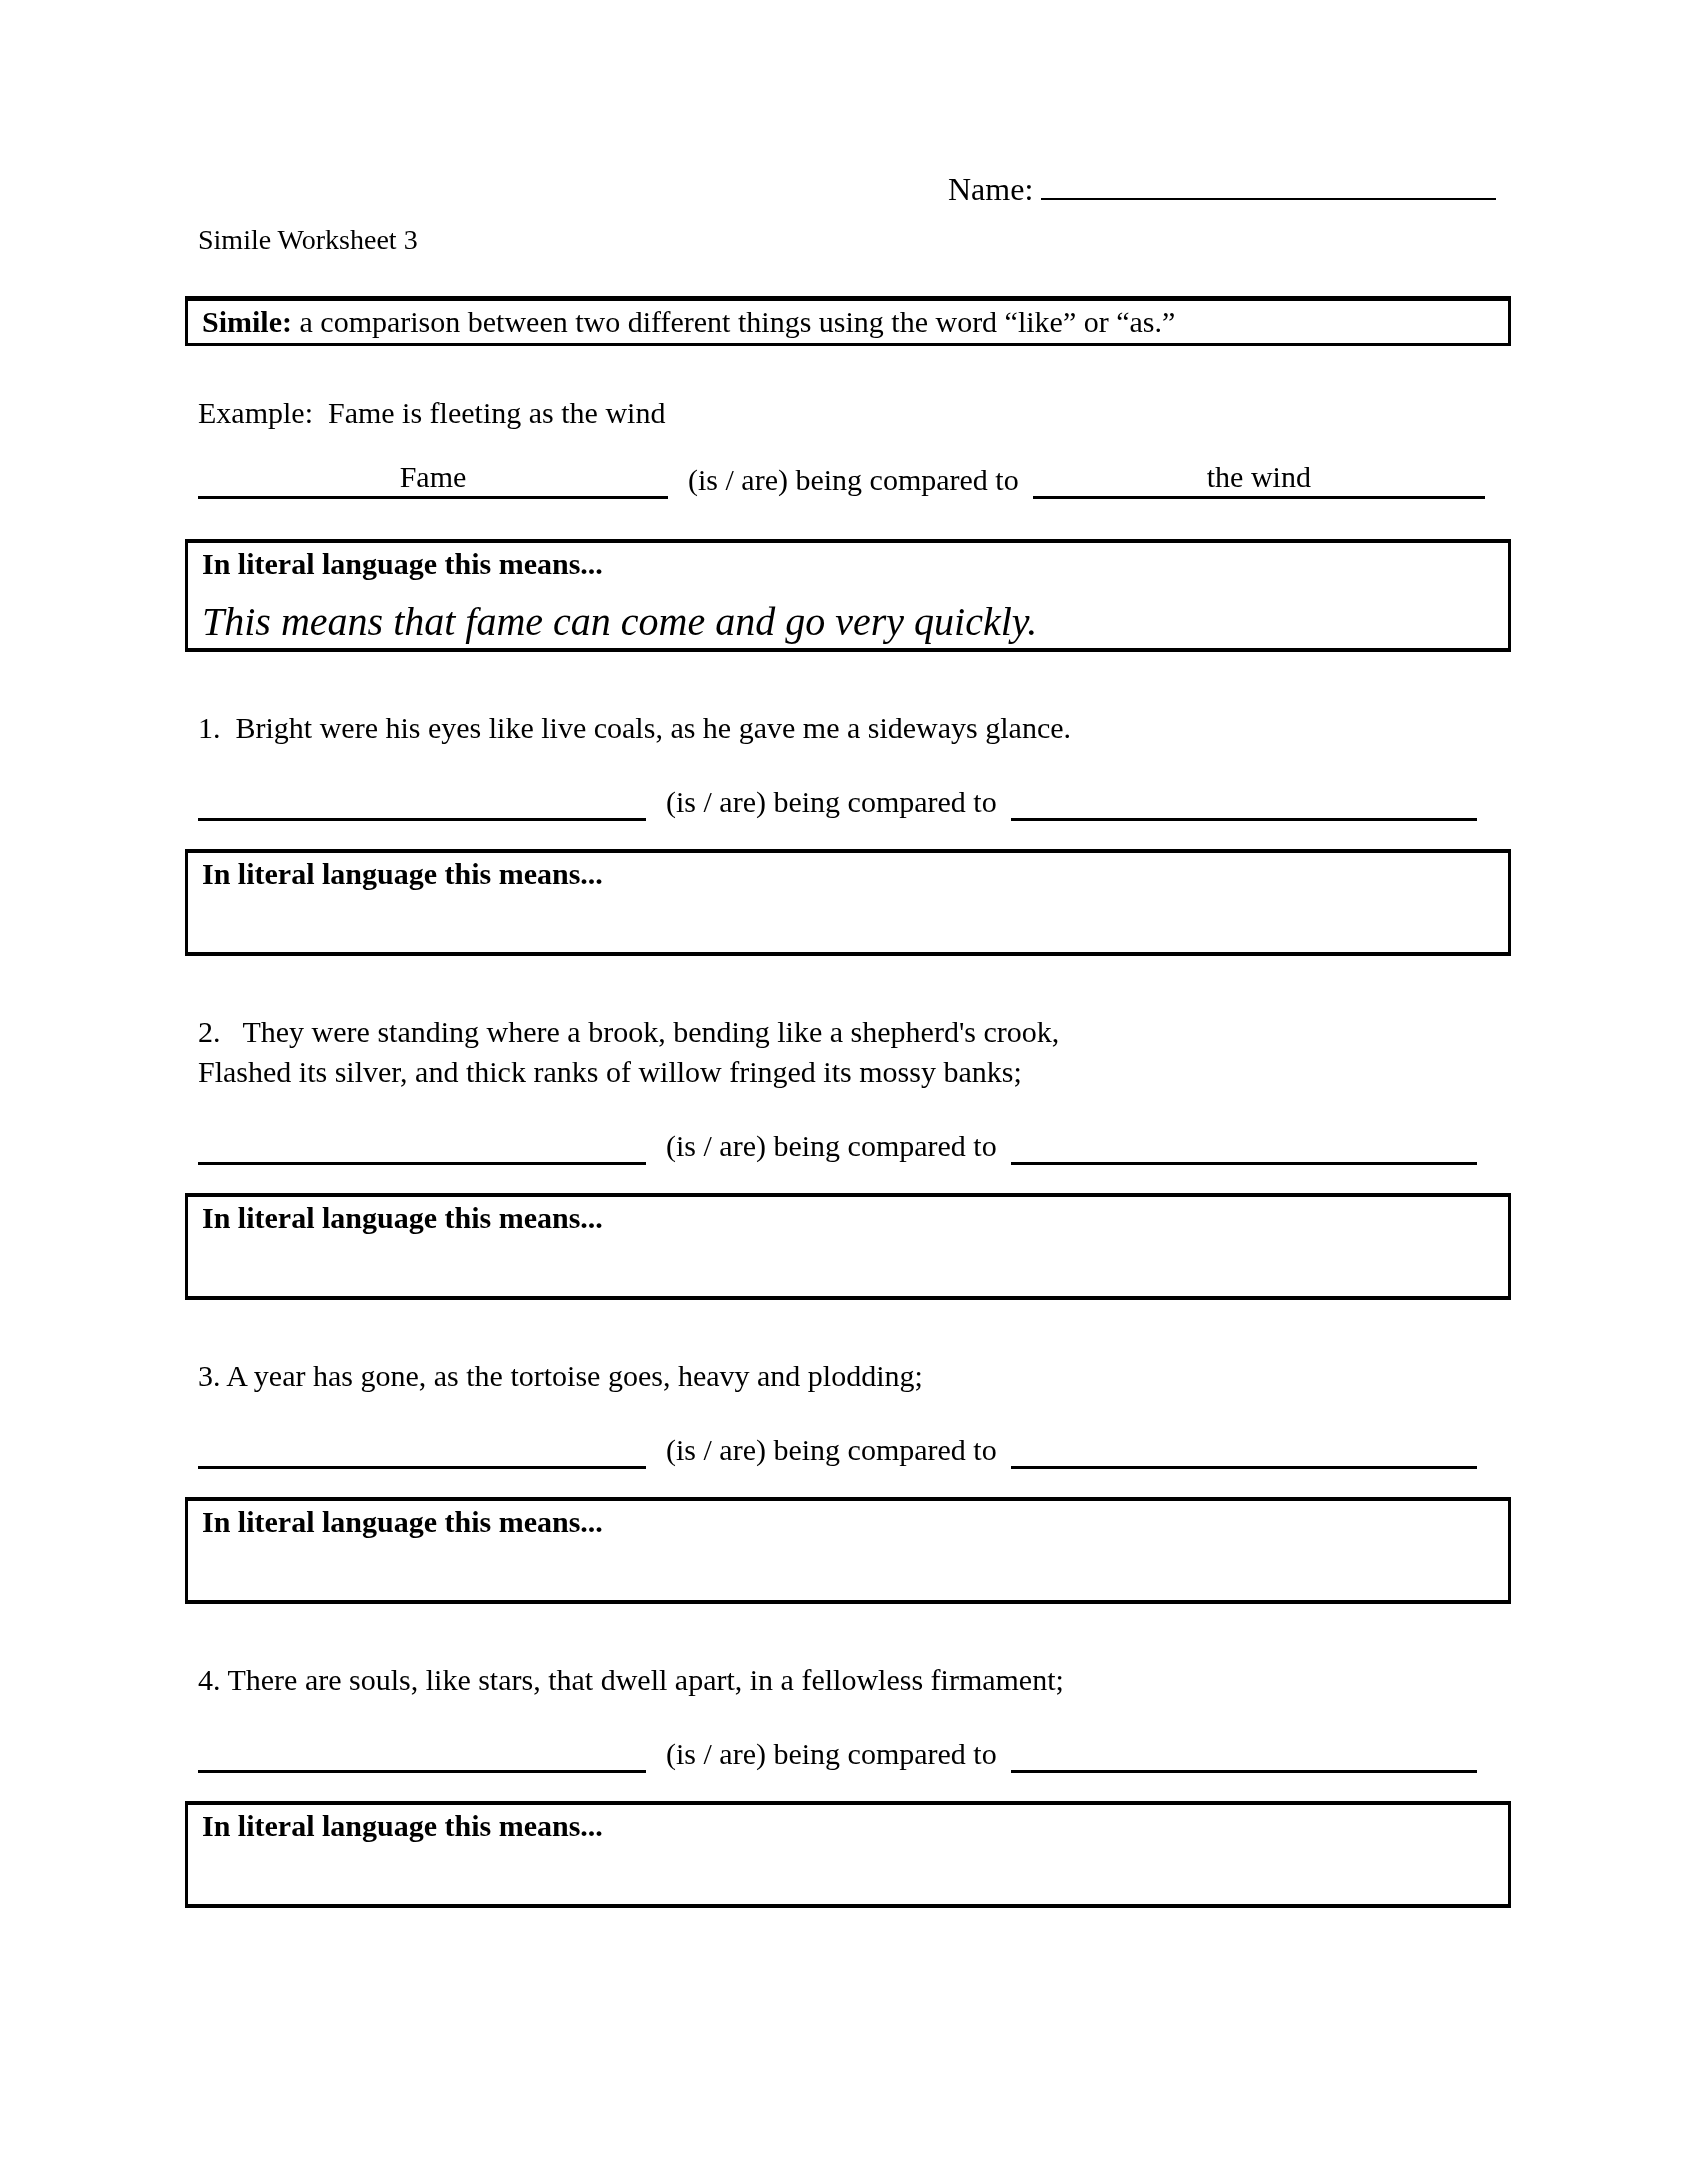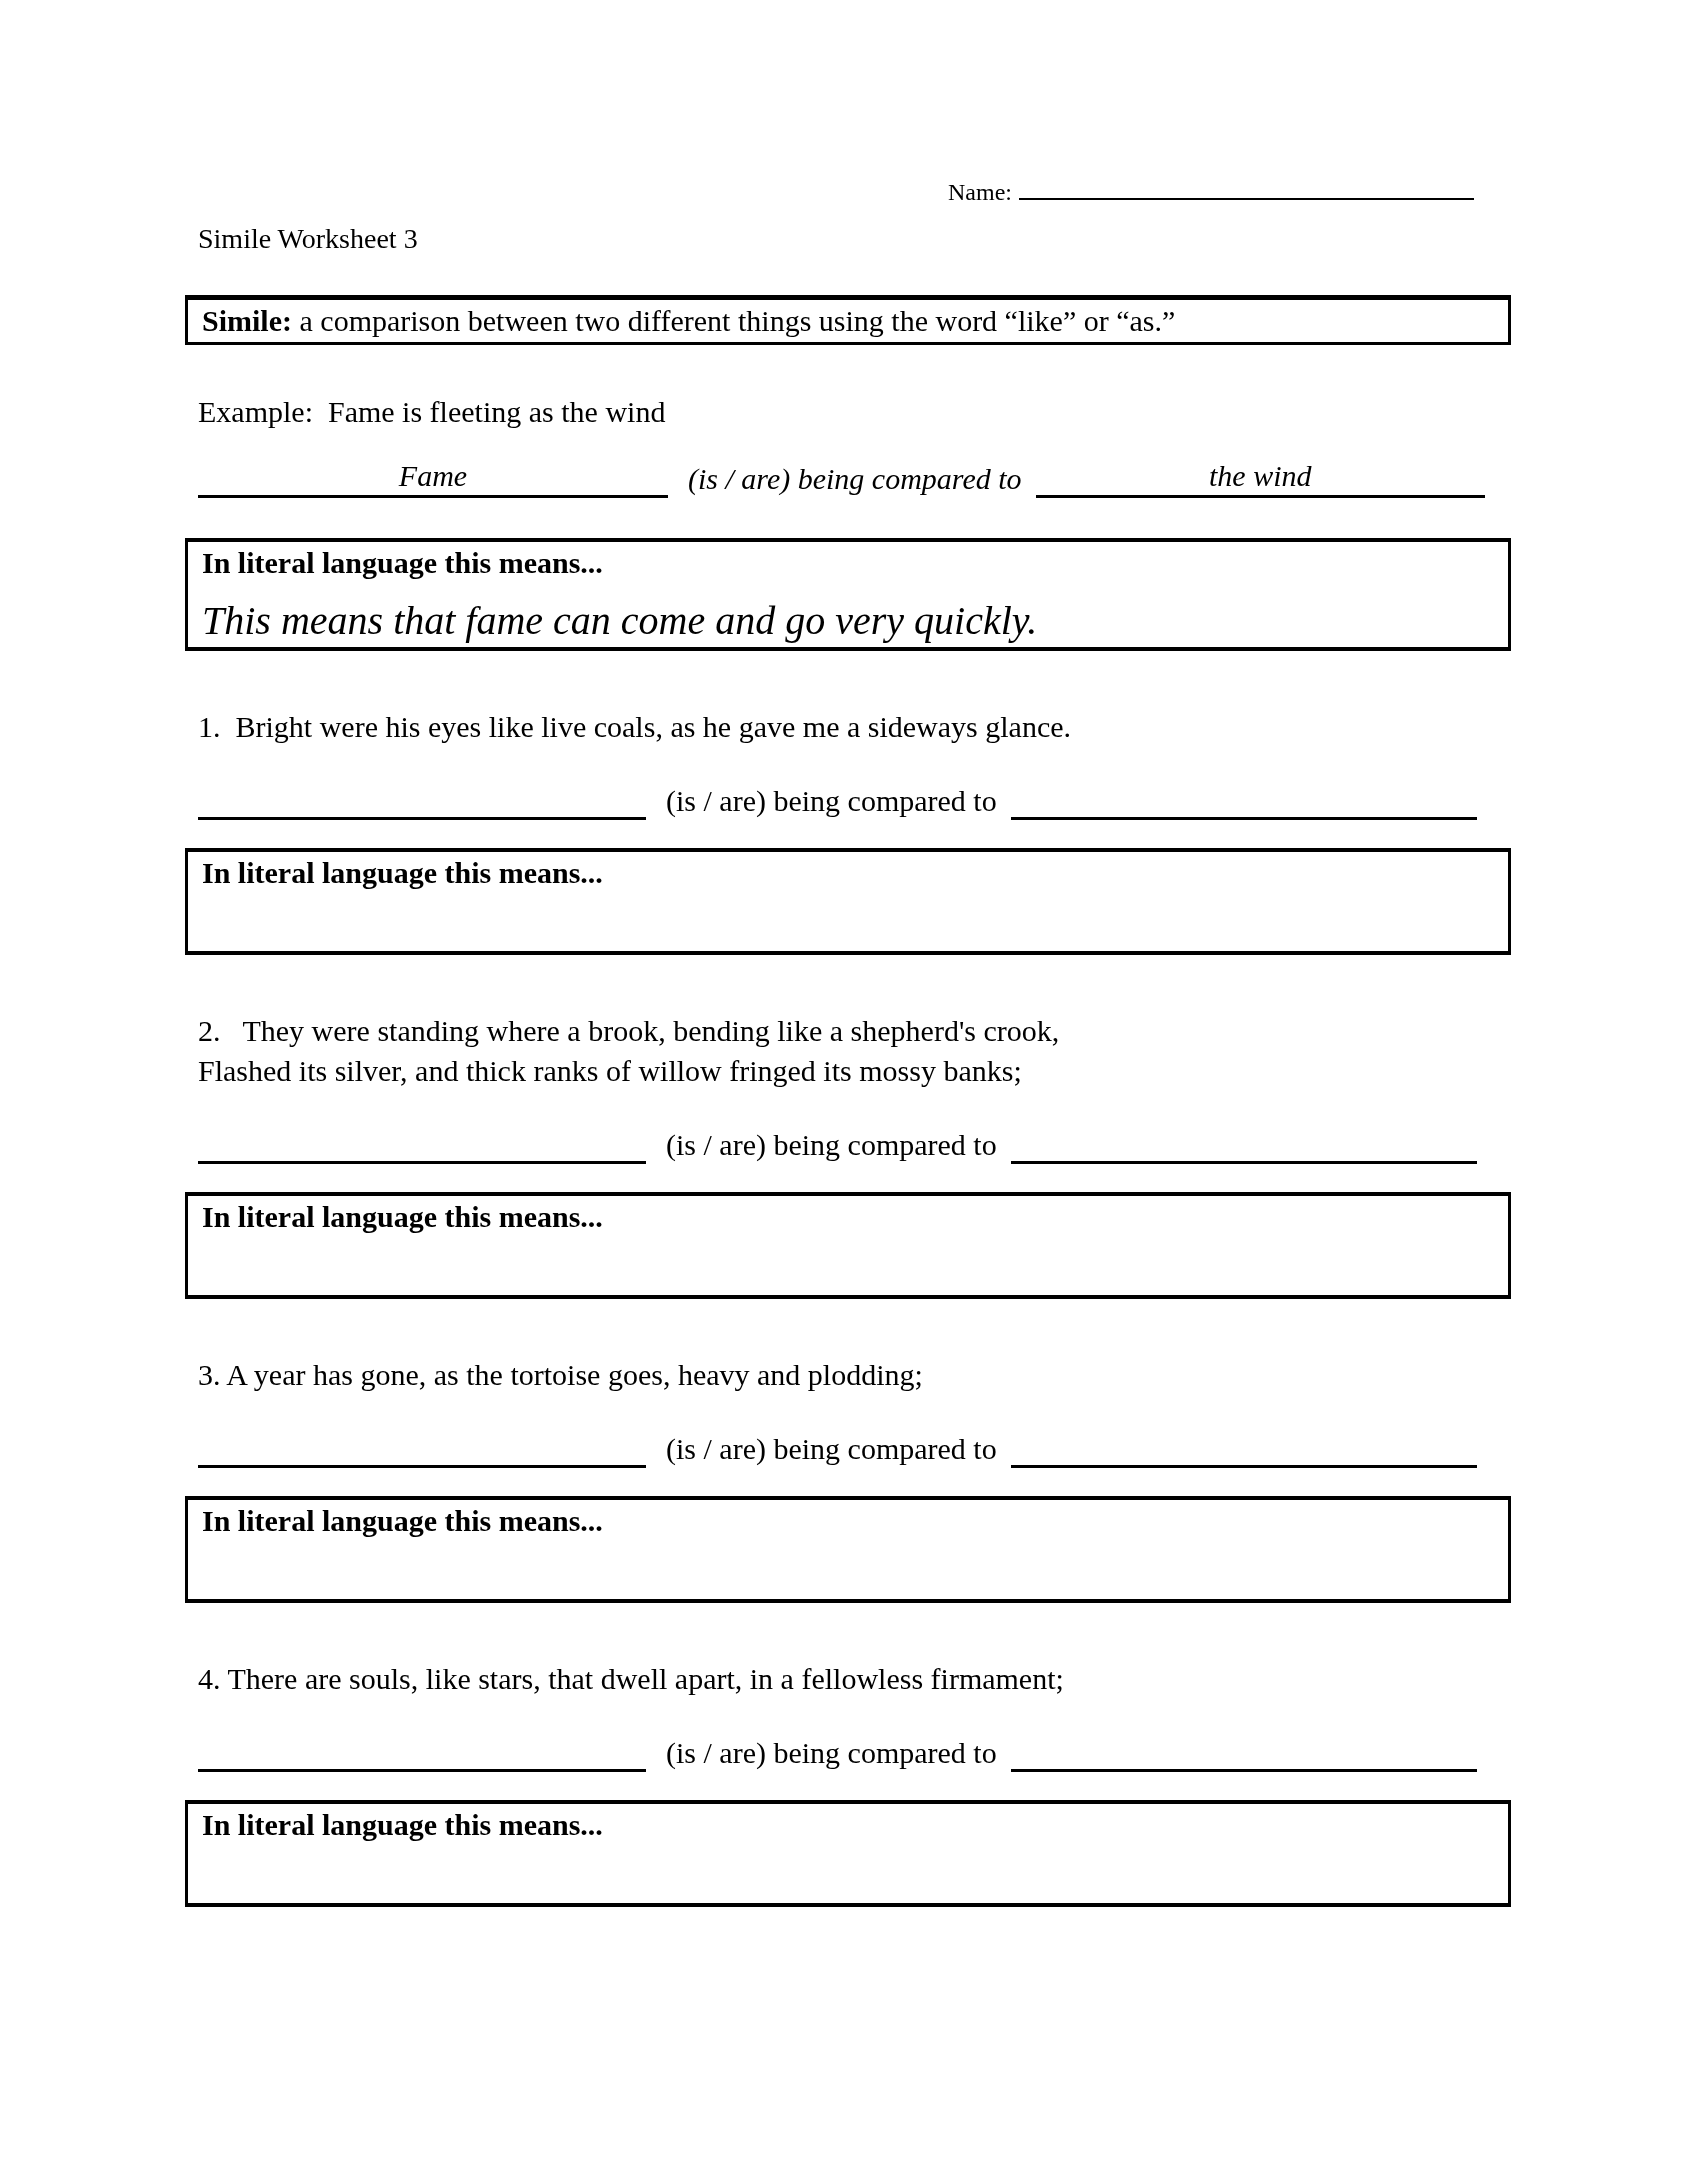--- a/index.html
+++ b/index.html
@@ -7,21 +7,21 @@
     width: 1683px; height: 2178px;
     background: #ffffff; color: #000000;
     font-family: "Liberation Serif", serif;
     font-size: 30px;
     overflow: hidden;
   }
   .page { position: relative; width: 1683px; height: 2178px; }
 
   
   .name-row { margin: 168px 0 0 948px; white-space: nowrap; }
-  .name-label { font-size: 24px; }
+  .name-label { font-size: 32px; }
   .name-line {
     display: inline-block; width: 455px; height: 30px;
     border-bottom: 2px solid #000; vertical-align: baseline;
   }
 
   
   .title {
     margin: 8px 0 0 198px;
     font-size: 28px; font-weight: normal; line-height: 48px;
   }
@@ -45,21 +45,21 @@
 
   
   .example-sentence { margin: 48px 4px 0 198px; white-space: pre-wrap; line-height: 38px; }
 
   
   .fill-row {
     display: flex; align-items: flex-end;
     margin-left: 198px; width: 1287px;
     min-height: 41px; line-height: 38px;
   }
-  .fill-row.example-row { margin-top: 26px; font-style: italic; }
+  .fill-row.example-row { margin-top: 26px; }
   .fill-row.q-row { margin-top: 32px; width: 1279px; }
   .blank {
     align-self: stretch;
     display: flex; align-items: flex-end; justify-content: center;
     border-bottom: 3px solid #000;
   }
   .blank.first { width: 470px; }
   .q-row .blank.first { width: 448px; }
   .blank.second { flex: 1; }
   .compare { margin: 0 14px 0 20px; white-space: nowrap; }

